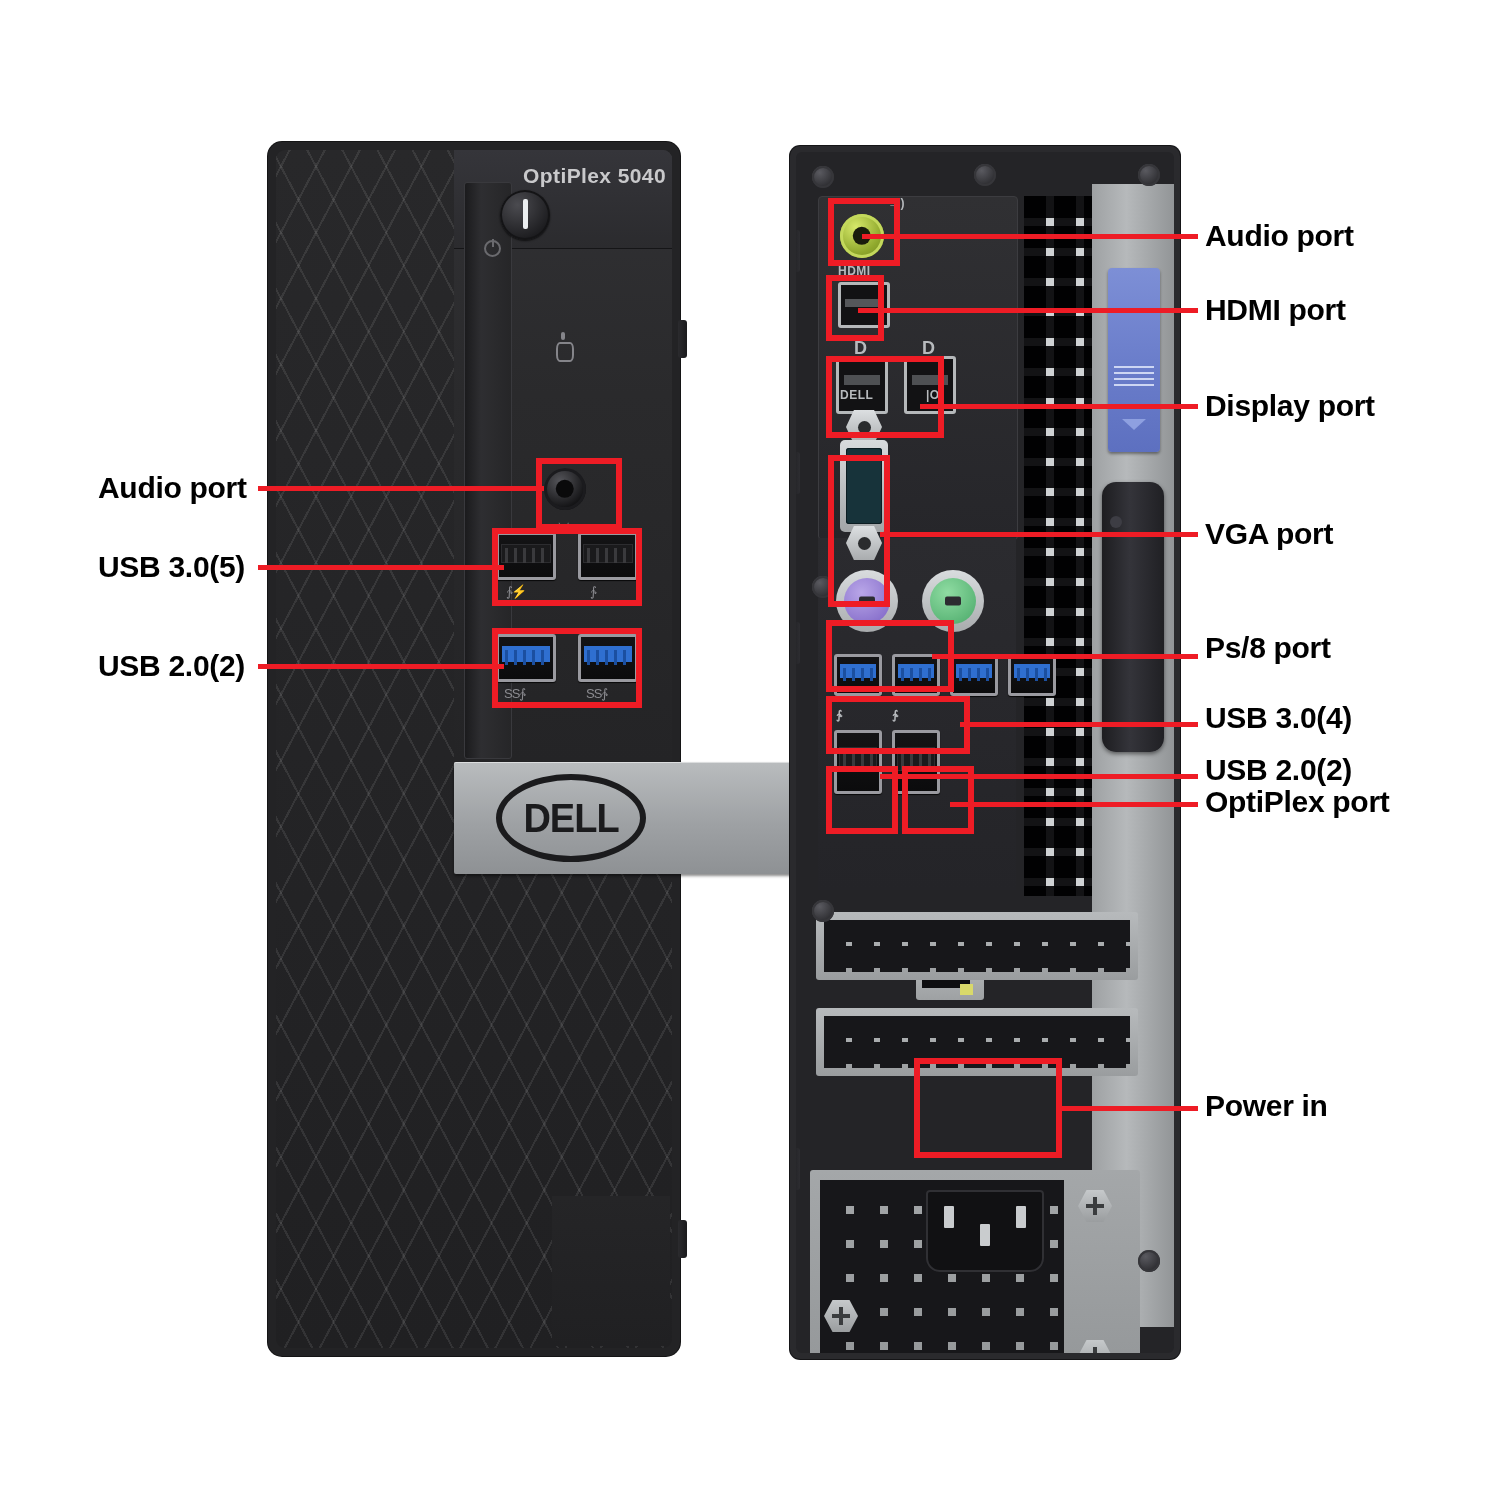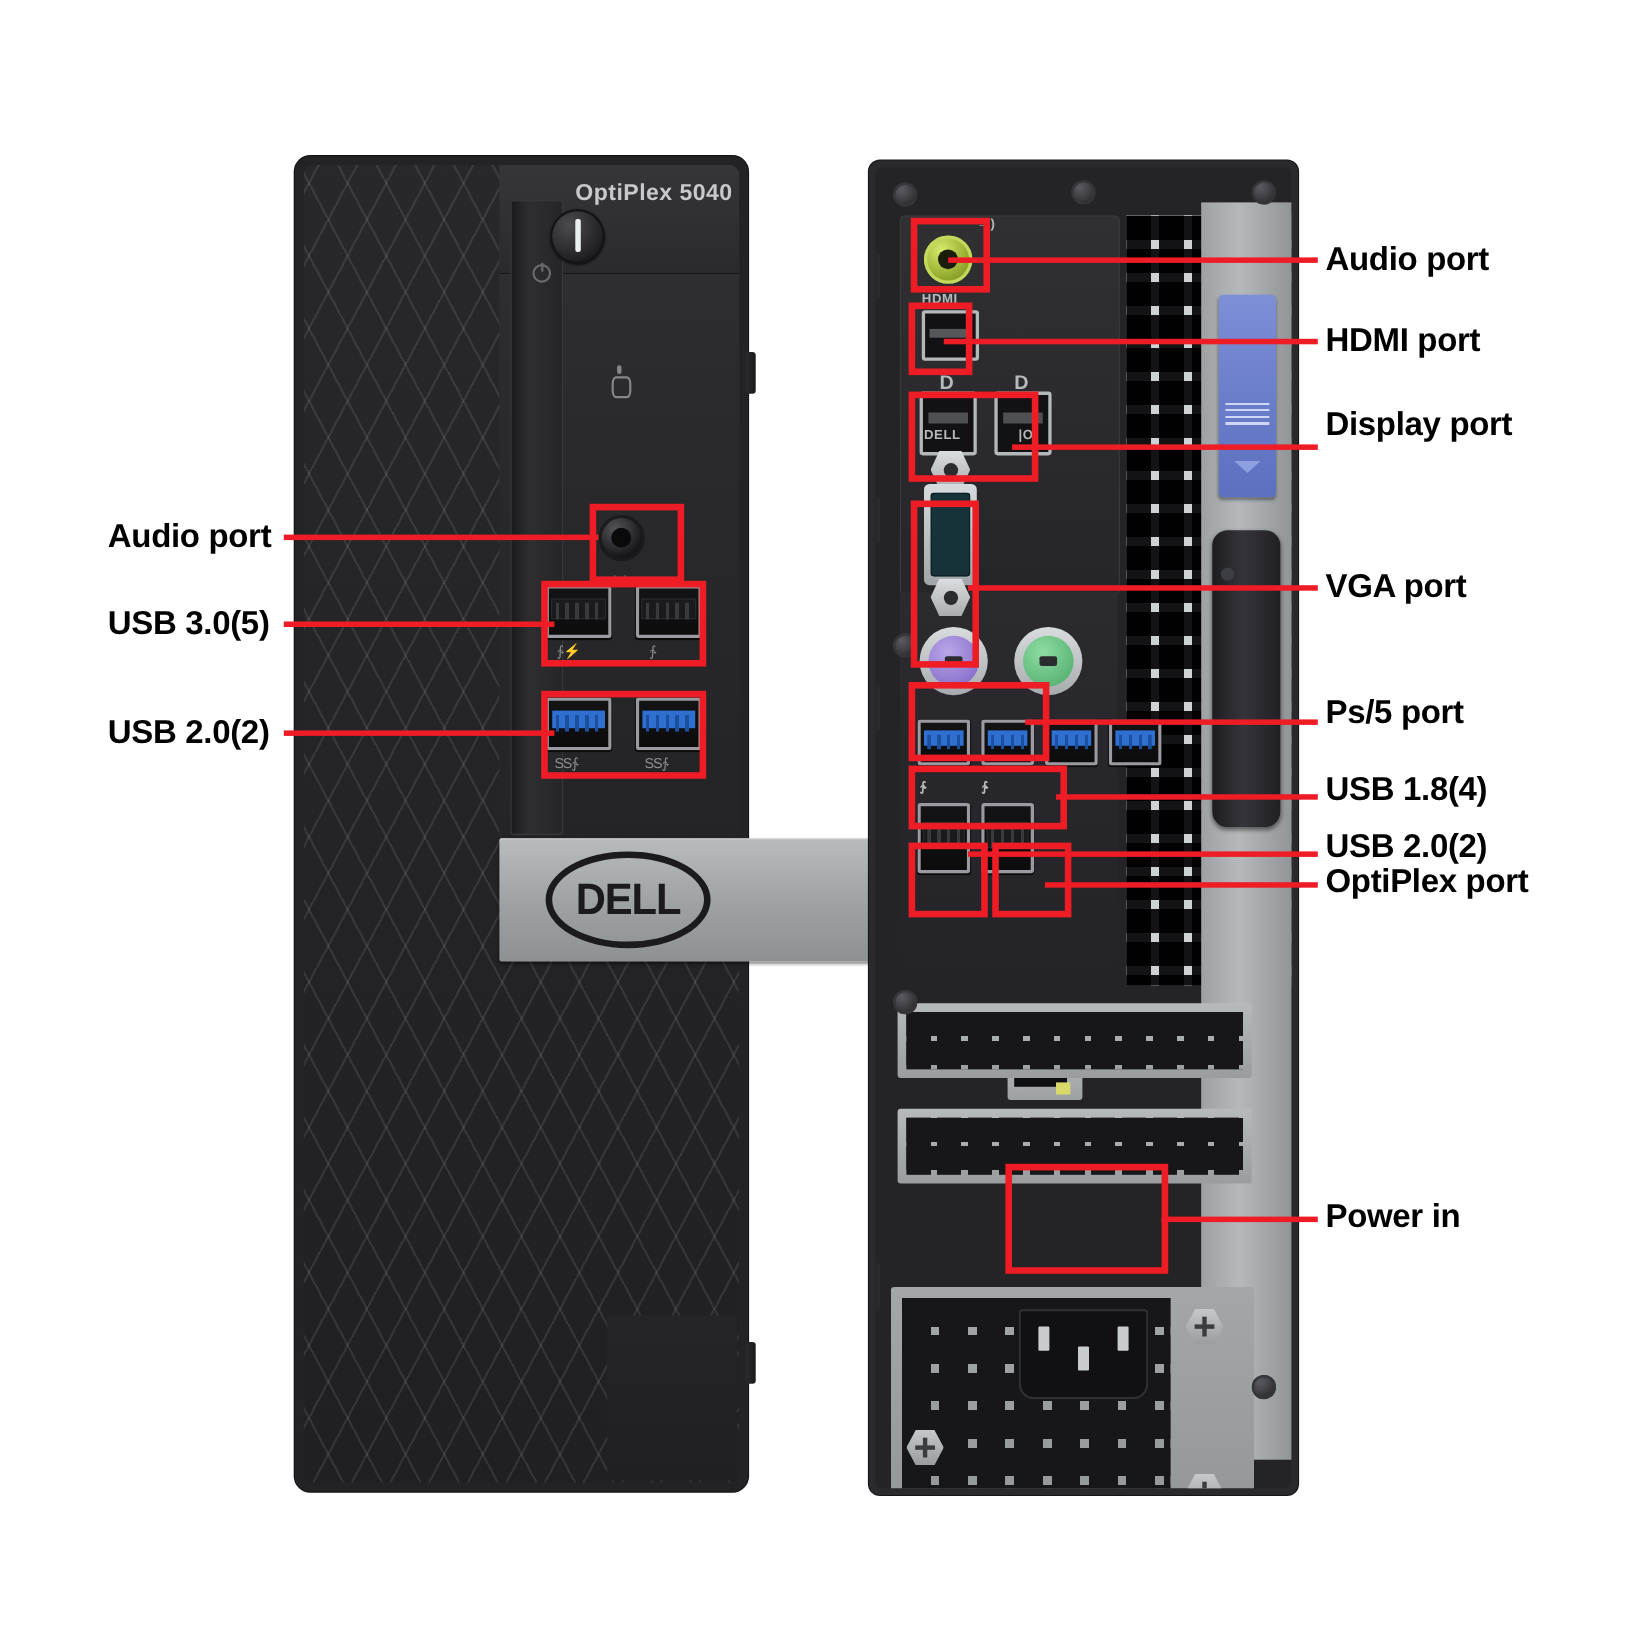--- a/index.html
+++ b/index.html
@@ -536,21 +536,21 @@
   <div class="leader" style="left:920px;top:404px;width:278px;"></div>
   <div class="leader" style="left:880px;top:532px;width:318px;"></div>
   <div class="leader" style="left:932px;top:654px;width:266px;"></div>
   <div class="leader" style="left:960px;top:722px;width:238px;"></div>
   <div class="leader" style="left:880px;top:774px;width:318px;"></div>
   <div class="leader" style="left:950px;top:802px;width:248px;"></div>
   <div class="leader" style="left:1056px;top:1106px;width:142px;"></div>
 
   <div class="lbl r" style="top:221px;">Audio port</div>
   <div class="lbl r" style="top:295px;">HDMI port</div>
-  <div class="lbl r" style="top:371px;">Display port</div>
+  <div class="lbl r" style="top:391px;">Display port</div>
   <div class="lbl r" style="top:519px;">VGA port</div>
-  <div class="lbl r" style="top:633px;">Ps/5 port</div>
-  <div class="lbl r" style="top:703px;">USB 1.8(4)</div>
+  <div class="lbl r" style="top:633px;">Ps/8 port</div>
+  <div class="lbl r" style="top:703px;">USB 3.0(4)</div>
   <div class="lbl r" style="top:755px;">USB 2.0(2)</div>
   <div class="lbl r" style="top:787px;">OptiPlex port</div>
   <div class="lbl r" style="top:1091px;">Power in</div>
 
 </div>
 
 </body></html>

